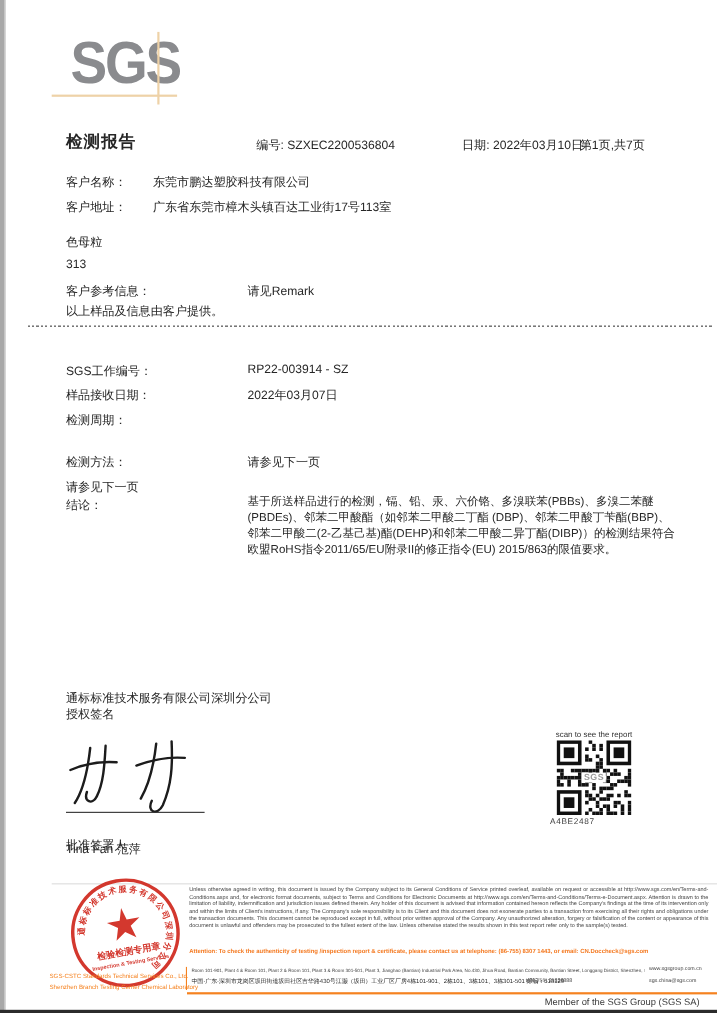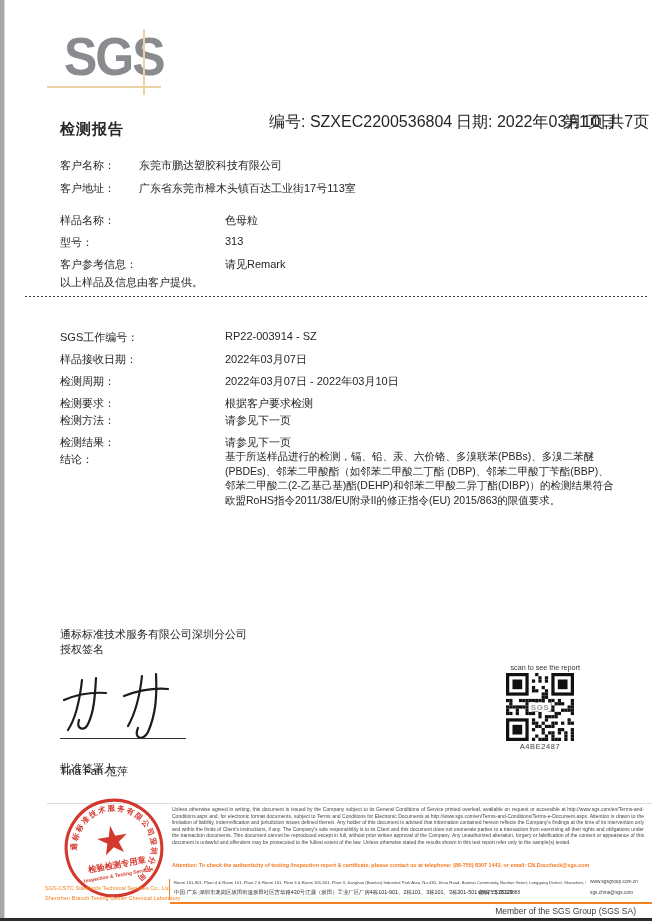--- a/index.html
+++ b/index.html
@@ -7,45 +7,45 @@
   .page{position:relative;width:652px;height:921px;background:#fff;overflow:hidden;}
   .abs{position:absolute;}
   .edge-strip{left:0;top:0;width:4px;height:921px;background:#a8a8a8;border-right:1px solid #d9d9d9;}
   .bottom-strip{left:0;top:918px;width:652px;height:3px;background:#2b2b2b;}
 
   .logo{left:64px;top:30px;font-size:50px;font-weight:800;letter-spacing:-2px;color:#8a8b8e;transform:scaleY(1.08);transform-origin:top left;line-height:1;}
   .logo-underline{left:47px;top:86px;width:114px;height:2px;background:#eed2a7;}
   .logo-vline{left:143px;top:29px;width:2px;height:66px;background:#eed2a7;}
 
   .doc-title{left:60px;top:120px;font-size:15px;font-weight:bold;letter-spacing:1px;}
-  .hmeta{top:112px;font-size:16px;white-space:nowrap;margin-left:36px;}
+  .hmeta{top:124px;font-size:11px;white-space:nowrap;}
 
   .row{position:absolute;left:60px;display:flex;font-size:11px;white-space:nowrap;}
   .row .lbl{flex:none;}
   .w1 .lbl{width:79px;}
   .w2 .lbl{width:165px;}
 
   .note{left:60px;font-size:11px;text-align:center;}
   .dashline{left:25px;top:296px;width:624px;height:1px;
     background:repeating-linear-gradient(90deg,#3d3d3d 0 2px,transparent 2px 4px);}
 
   .concl-lbl{left:60px;top:452px;font-size:11px;text-align:right;}
   .concl-txt{left:225px;top:449px;width:393px;font-size:10.5px;line-height:14.6px;}
 
   .sig-company{left:60px;top:627px;font-size:11px;}
   .sig-auth{left:60px;top:642px;font-size:11px;}
   .sig-rule{left:60px;top:738px;width:126px;height:1px;background:#2e2e2e;}
   .sig-name{left:60px;top:744px;font-size:11px;margin-top:20px;}
   .sig-title{left:60px;top:761px;font-size:11px;font-family:Liberation Mono, monospace;}
 
-  .qr-caption{left:500px;top:663px;width:80px;font-size:7.2px;color:#333;text-align:right;}
+  .qr-caption{left:500px;top:663px;width:80px;font-size:7.2px;color:#333;text-align:center;}
   .qr-box{left:506px;top:673px;width:68px;height:68px;}
   .qr-center{position:absolute;left:50%;top:50%;transform:translate(-50%,-50%);background:#fff;
     font-size:8px;font-weight:bold;color:#9a9a9a;padding:0 2px;letter-spacing:0.5px;}
-  .qr-serial{left:500px;top:742px;width:80px;text-align:center;font-size:7.5px;color:#3d3d3d;letter-spacing:0.6px;}
+  .qr-serial{left:500px;top:742px;width:80px;font-size:7.5px;color:#3d3d3d;letter-spacing:0.6px;}
 
   .footer-divider{left:47px;top:803px;width:605px;height:1px;background:#dcdcdc;}
   .stamp{left:62px;top:796px;transform:rotate(-10deg);opacity:.9;}
   .cstc1{left:45px;top:885px;font-size:5.6px;color:#f58220;white-space:nowrap;}
   .cstc2{left:45px;top:895px;font-size:5.6px;color:#f58220;white-space:nowrap;}
 
   .legal{left:172px;top:806px;width:472px;font-size:5px;line-height:6.5px;color:#474747;text-align:justify;}
   .attention{left:172px;top:862px;width:472px;font-size:5.4px;line-height:6.9px;font-weight:bold;color:#f47920;}
 
   .addr-vbar{left:169px;top:879px;width:1px;height:21px;background:#f58220;}
@@ -82,62 +82,54 @@
   <div class="row w1" style="top:158px">
     <span class="lbl">客户名称：</span>
     <span class="val">东莞市鹏达塑胶科技有限公司</span>
   </div>
   <div class="row w1" style="top:181px">
     <span class="lbl">客户地址：</span>
     <span class="val">广东省东莞市樟木头镇百达工业街17号113室</span>
   </div>
 
   <div class="row w2" style="top:213px">
-    <span class="lbl">样品名称：</span>
     <span class="val">色母粒</span>
   </div>
   <div class="row w2" style="top:235px">
-    <span class="lbl">型号：</span>
     <span class="val">313</span>
   </div>
   <div class="row w2" style="top:257px">
     <span class="lbl">客户参考信息：</span>
     <span class="val">请见Remark</span>
   </div>
   <div class="abs note" style="top:275px">以上样品及信息由客户提供。</div>
 
   <div class="abs dashline"></div>
 
   <div class="row w2" style="top:330px">
     <span class="lbl">SGS工作编号：</span>
     <span class="val">RP22-003914 - SZ</span>
   </div>
   <div class="row w2" style="top:352px">
     <span class="lbl">样品接收日期：</span>
     <span class="val">2022年03月07日</span>
   </div>
   <div class="row w2" style="top:374px">
     <span class="lbl">检测周期：</span>
-    <span class="val">2022年03月07日 - 2022年03月10日</span>
-  </div>
-  <div class="row w2" style="top:396px">
-    <span class="lbl">检测要求：</span>
-    <span class="val">根据客户要求检测</span>
   </div>
   <div class="row w2" style="top:413px">
     <span class="lbl">检测方法：</span>
     <span class="val">请参见下一页</span>
   </div>
   <div class="row w2" style="top:435px">
-    <span class="lbl">检测结果：</span>
     <span class="val">请参见下一页</span>
   </div>
 
   <div class="abs concl-lbl">结论：</div>
-  <div class="abs concl-txt">基于所送样品进行的检测，镉、铅、汞、六价铬、多溴联苯(PBBs)、多溴二苯醚(PBDEs)、邻苯二甲酸酯（如邻苯二甲酸二丁酯 (DBP)、邻苯二甲酸丁苄酯(BBP)、邻苯二甲酸二(2-乙基己基)酯(DEHP)和邻苯二甲酸二异丁酯(DIBP)）的检测结果符合欧盟RoHS指令2011/38/EU附录II的修正指令(EU) 2015/863的限值要求。</div>
+  <div class="abs concl-txt">基于所送样品进行的检测，镉、铅、汞、六价铬、多溴联苯(PBBs)、多溴二苯醚(PBDEs)、邻苯二甲酸酯（如邻苯二甲酸二丁酯 (DBP)、邻苯二甲酸丁苄酯(BBP)、邻苯二甲酸二(2-乙基己基)酯(DEHP)和邻苯二甲酸二异丁酯(DIBP)）的检测结果符合欧盟RoHS指令2011/65/EU附录II的修正指令(EU) 2015/863的限值要求。</div>
 
   <div class="abs sig-company">通标标准技术服务有限公司深圳分公司</div>
   <div class="abs sig-auth">授权签名</div>
   <svg class="abs" style="left:58px;top:666px" width="150" height="78" viewBox="0 0 150 78">
     <g fill="none" stroke="#1c1c1c" stroke-width="2.2" stroke-linecap="round">
       <path d="M6,34 C20,28 34,26 48,27"></path>
       <path d="M24,14 C22,32 18,52 10,64"></path>
       <path d="M38,12 C37,30 36,46 30,58 C26,66 18,63 21,54"></path>
       <path d="M66,30 C82,24 98,22 110,23"></path>
       <path d="M84,10 C82,28 78,46 70,60"></path>

